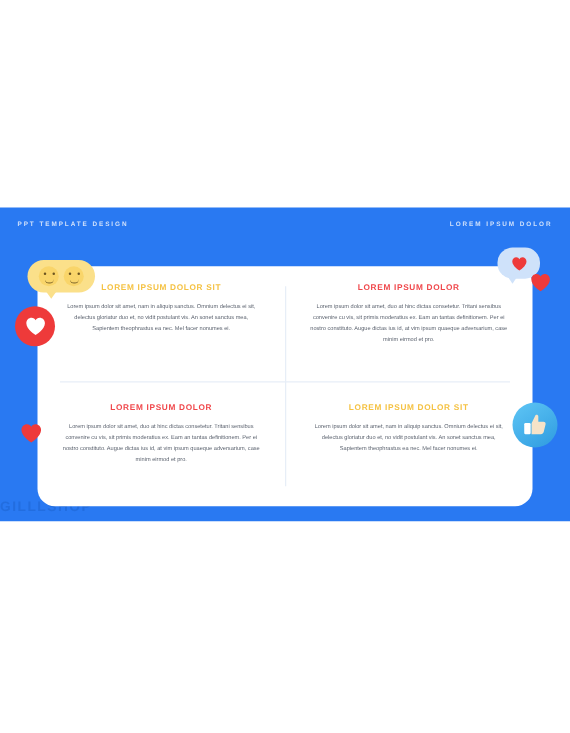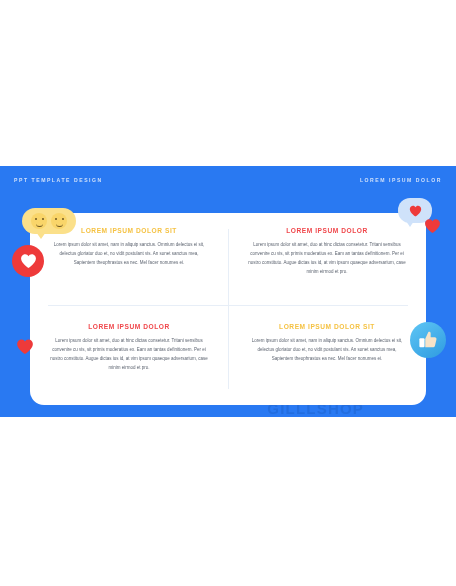--- a/index.html
+++ b/index.html
@@ -54,22 +54,22 @@
     color: #cfe0fb;
     white-space: nowrap;
   }
 
   
   .watermark {
     position: absolute;
     left: 0;
     top: 400px;
     width: 364px;
-    text-align: right;
-    font-size: 15px;
+    text-align: left;
+    font-size: 11px;
     font-weight: bold;
     letter-spacing: 1.2px;
     color: rgba(20, 84, 180, 0.30);
     pointer-events: none;
     z-index: 1;
   }
 
   
   .card {
     position: absolute;

